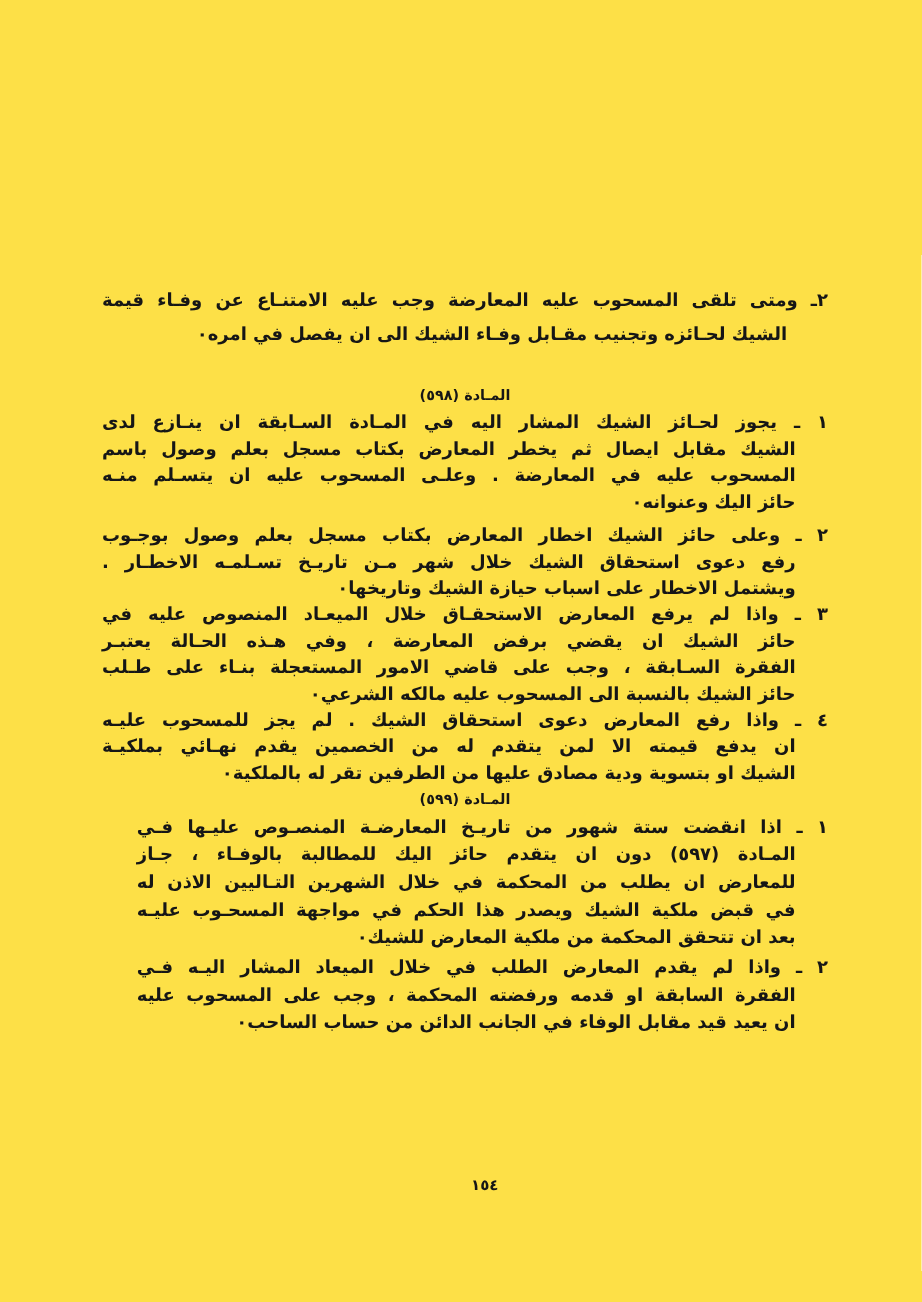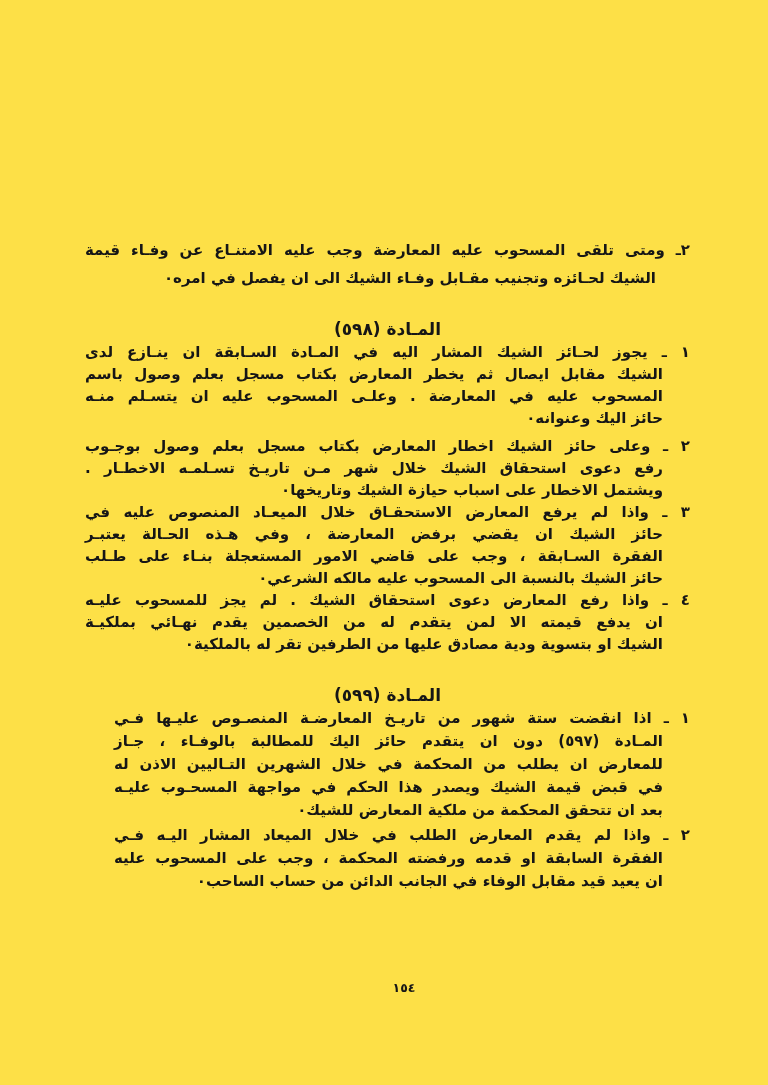--- a/index.html
+++ b/index.html
@@ -26,27 +26,27 @@
   .ln { text-align: justify; text-align-last: justify; }
   
   .cont { padding-right: 27px; }
   
   .last { text-align: right; text-align-last: auto; }
 
   .intro { margin-top: 236px; font-size: 15px; line-height: 28px; }
   .intro-last { padding-right: 34px; }
 
   .heading {
-    font-size: 17px;
+    font-size: 12px;
     line-height: 23px;
     text-align: center;
     text-align-last: center;
   }
   .h598 { margin-top: 26px; }
-  .h599 { margin-top: 29px; }
+  .h599 { }
 
   .item { font-size: 15px; }
   .lh22 { line-height: 22px; }
   .lh23 { line-height: 23px; margin-left: 29px; }
   .mt6 { margin-top: 6px; }
   .mt2 { margin-top: 2px; }
 
   .page-number {
     position: absolute;
     top: 980px;
@@ -97,21 +97,21 @@
       <div class="ln cont">ان يدفع قيمته الا لمن يتقدم له من الخصمين يقدم نهـائي بملكيـة</div>
       <div class="last cont">الشيك او بتسوية ودية مصادق عليها من الطرفين تقر له بالملكية٠</div>
     </div>
 
     <div class="heading h599">المـادة (٥٩٩)</div>
 
     <div class="item lh23">
       <div class="ln">١ ـ اذا انقضت ستة شهور من تاريـخ المعارضـة المنصـوص عليـها فـي</div>
       <div class="ln cont">المـادة (٥٩٧) دون ان يتقدم حائز اليك للمطالبة بالوفـاء ، جـاز</div>
       <div class="ln cont">للمعارض ان يطلب من المحكمة في خلال الشهرين التـاليين الاذن له</div>
-      <div class="ln cont">في قبض قيمة الشيك ويصدر هذا الحكم في مواجهة المسحـوب عليـه</div>
+      <div class="ln cont">في قبض ملكية الشيك ويصدر هذا الحكم في مواجهة المسحـوب عليـه</div>
       <div class="last cont">بعد ان تتحقق المحكمة من ملكية المعارض للشيك٠</div>
     </div>
 
     <div class="item lh23 mt2">
       <div class="ln">٢ ـ واذا لم يقدم المعارض الطلب في خلال الميعاد المشار اليـه فـي</div>
       <div class="ln cont">الفقرة السابقة او قدمه ورفضته المحكمة ، وجب على المسحوب عليه</div>
       <div class="last cont">ان يعيد قيد مقابل الوفاء في الجانب الدائن من حساب الساحب٠</div>
     </div>
 
   </div>

